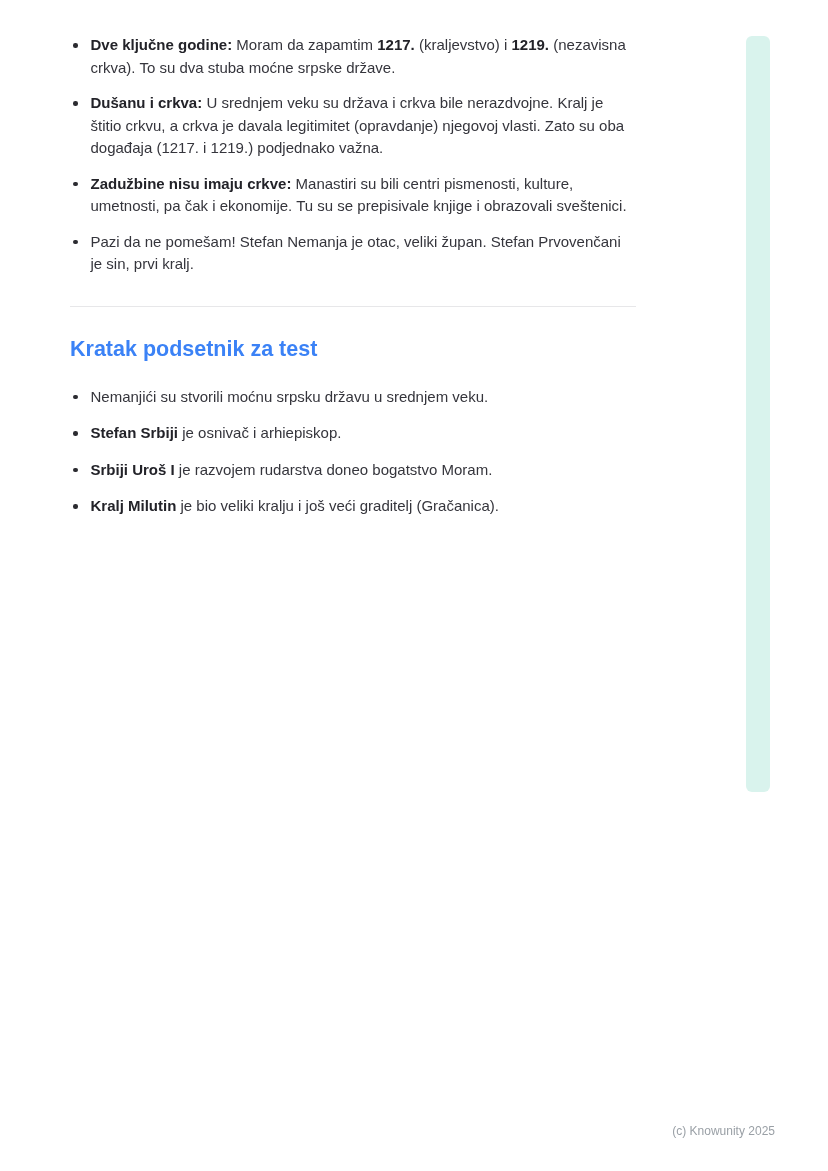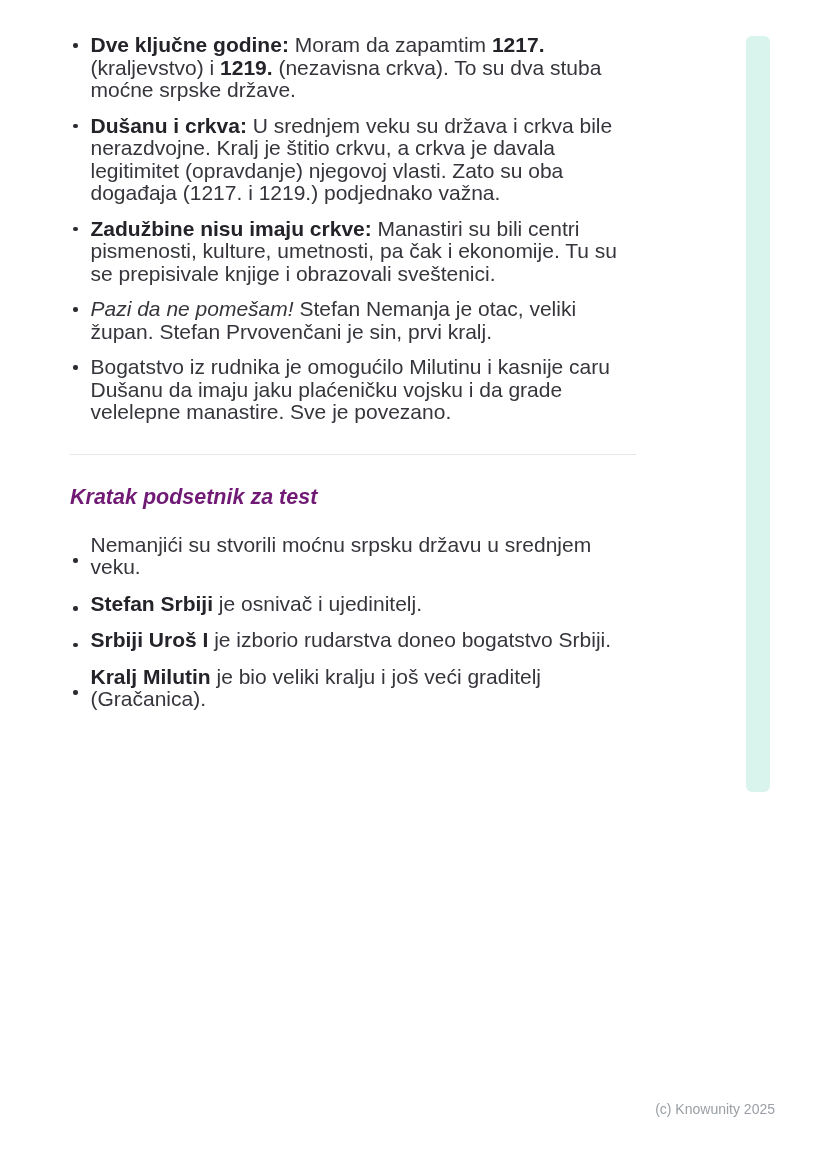--- a/index.html
+++ b/index.html
@@ -26,53 +26,52 @@
   .content {
     position: absolute;
     top: 34px;
     left: 70px;
     width: 566px;
   }
   .bullet-list { list-style: none; margin: 0; padding: 0; }
   .bullet-item {
     display: flex;
     margin-bottom: 13px;
-    font-size: 21px;
+    font-size: 15px;
     line-height: 22.5px;
   }
-  .reminder-list .bullet-item { margin-bottom: 14px; align-items: center; }
+  .reminder-list .bullet-item { margin-bottom: 14px; }
   .dot {
     flex: none;
     width: 4.5px;
     height: 4.5px;
     border-radius: 50%;
     background: #2b2b30;
     margin: 9px 13px 0 3px;
   }
   .bullet-text { flex: 1; }
   .bold { font-weight: 700; color: #232329; }
-  .italic { font-style: italic; }
+  .italic { }
   .divider {
     border: none;
     border-top: 1px solid #e7e7e9;
     margin: 30px 0 0 0;
     width: 100%;
   }
   .section-heading {
-    color: #701a75;
+    color: #3b82f6;
     font-size: 21.5px;
     font-weight: 700;
     margin: 30px 0 24px 0;
-    font-style: italic;
   }
   .footer {
     position: absolute;
-    top: 1101px;
+    top: 1124px;
     right: 53px;
-    font-size: 14px;
+    font-size: 12px;
     color: #9aa0a6;
   }
 </style>
 </head>
 <body>
 
 <div class="accent-bar"></div>
 
 <div class="content">
 
@@ -86,42 +85,38 @@
       <span class="bullet-text"><span class="bold">Dušanu i crkva:</span><span> U srednjem veku su država i crkva bile nerazdvojne. Kralj je štitio crkvu, a crkva je davala legitimitet (opravdanje) njegovoj vlasti. Zato su oba događaja (1217. i 1219.) podjednako važna.</span></span>
     </li>
     <li class="bullet-item">
       <span class="dot"></span>
       <span class="bullet-text"><span class="bold">Zadužbine nisu imaju crkve:</span><span> Manastiri su bili centri pismenosti, kulture, umetnosti, pa čak i ekonomije. Tu su se prepisivale knjige i obrazovali sveštenici.</span></span>
     </li>
     <li class="bullet-item">
       <span class="dot"></span>
       <span class="bullet-text"><span class="italic">Pazi da ne pomešam!</span><span> Stefan Nemanja je otac, veliki župan. Stefan Prvovenčani je sin, prvi kralj.</span></span>
     </li>
-    <li class="bullet-item">
-      <span class="dot"></span>
-      <span class="bullet-text"><span>Bogatstvo iz rudnika je omogućilo Milutinu i kasnije caru Dušanu da imaju jaku plaćeničku vojsku i da grade velelepne manastire. Sve je povezano.</span></span>
-    </li>
   </ul>
 
   <hr class="divider">
 
   <h2 class="section-heading">Kratak podsetnik za test</h2>
 
   <ul class="bullet-list reminder-list">
     <li class="bullet-item">
       <span class="dot"></span>
       <span class="bullet-text"><span>Nemanjići su stvorili moćnu srpsku državu u srednjem veku.</span></span>
     </li>
     <li class="bullet-item">
       <span class="dot"></span>
-      <span class="bullet-text"><span class="bold">Stefan Srbiji</span><span> je osnivač i ujedinitelj.</span></span>
+      <span class="bullet-text"><span class="bold">Stefan Srbiji</span><span> je osnivač i arhiepiskop.</span></span>
     </li>
     <li class="bullet-item">
       <span class="dot"></span>
-      <span class="bullet-text"><span class="bold">Srbiji Uroš I</span><span> je izborio rudarstva doneo bogatstvo Srbiji.</span></span>
+      <span class="bullet-text"><span class="bold">Srbiji Uroš I</span><span> je razvojem rudarstva doneo bogatstvo Moram.</span></span>
     </li>
     <li class="bullet-item">
       <span class="dot"></span>
       <span class="bullet-text"><span class="bold">Kralj Milutin</span><span> je bio veliki kralju i još veći graditelj (Gračanica).</span></span>
     </li>
   </ul>
 
 </div>
 
 <div class="footer">(c) Knowunity 2025</div>

